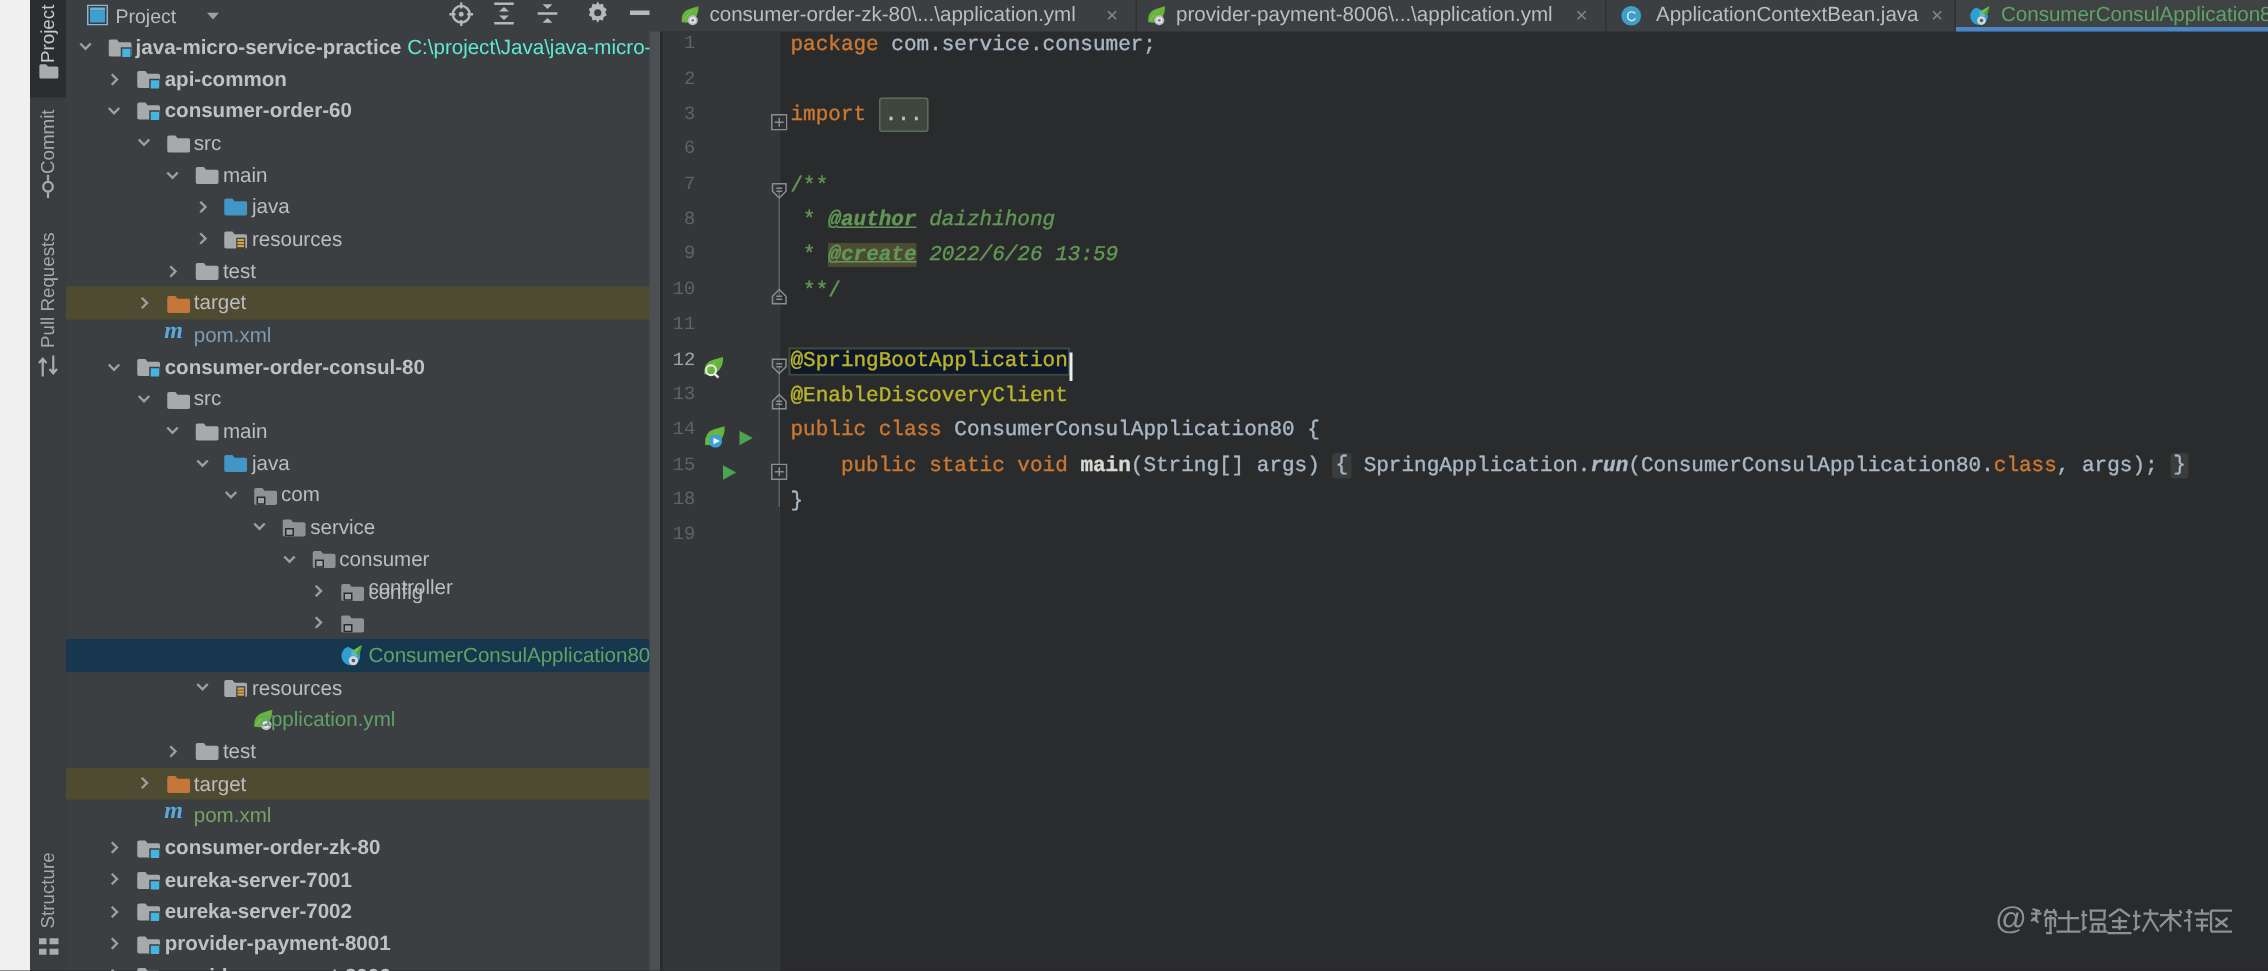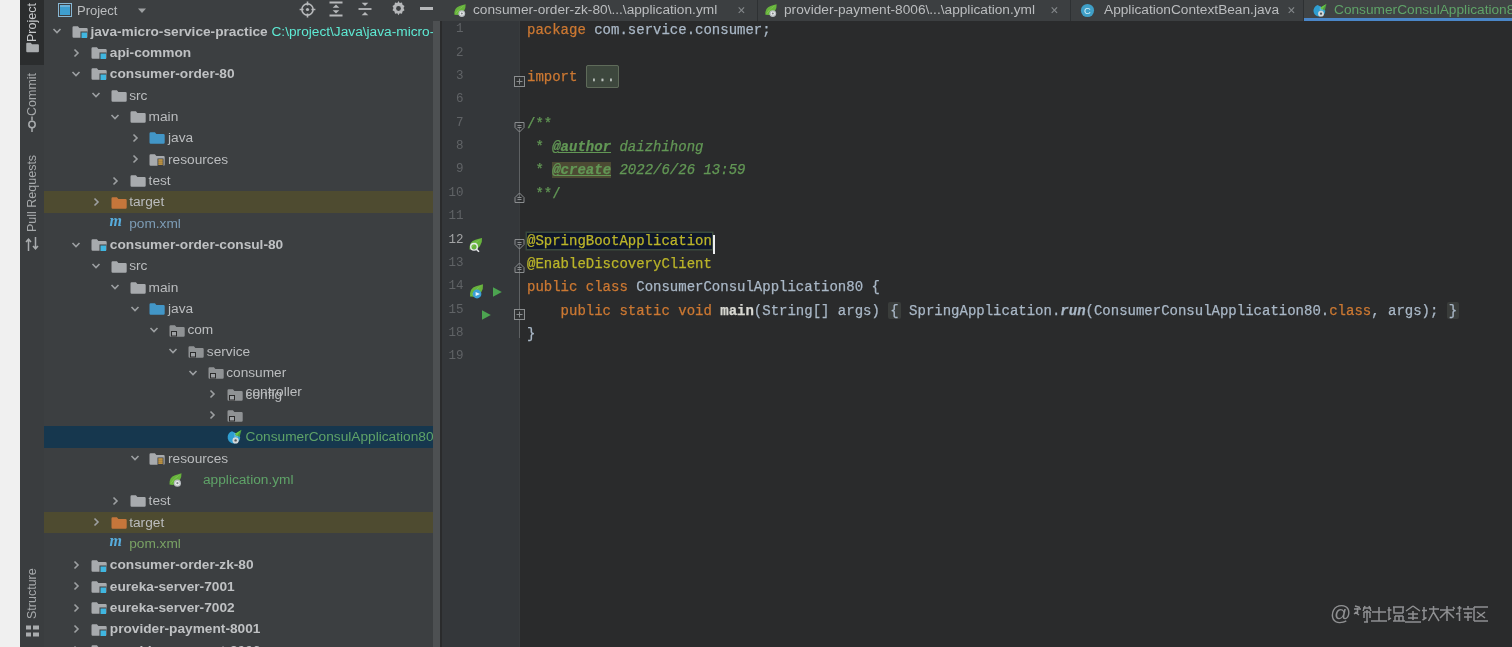--- a/index.html
+++ b/index.html
@@ -267,21 +267,21 @@
   </svg>
 <div class="trow tb" style="left:109.8px;top:41.9px">api-common</div>
 <svg class="abs" style="left:70.4px;top:67.8px" width="12" height="12" viewBox="0 0 12 12">
     <path d="M2.5 4 L6 7.5 L9.5 4" stroke="#9da0a2" stroke-width="1.6" fill="none"></path>
   </svg>
 <svg class="abs" style="left:90.1px;top:65.4px" width="18" height="18" viewBox="0 0 18 18">
     <path d="M1.5 4.5 q0-1.2 1.2-1.2 h4.2 l1.5 1.8 h7.1 q1.2 0 1.2 1.2 v7.2 q0 1.2 -1.2 1.2 h-12.8 q-1.2 0 -1.2-1.2 z" fill="#a7aaad"></path>
     <rect x="9.5" y="8.5" width="7" height="7" fill="#3c3f41"></rect>
     <rect x="10.5" y="9.5" width="5.5" height="5.5" fill="#40b6e0"></rect>
   </svg>
-<div class="trow tb" style="left:109.8px;top:63.2px">consumer-order-80</div>
+<div class="trow tb" style="left:109.8px;top:63.2px">consumer-order-60</div>
 <svg class="abs" style="left:89.8px;top:89.2px" width="12" height="12" viewBox="0 0 12 12">
     <path d="M2.5 4 L6 7.5 L9.5 4" stroke="#9da0a2" stroke-width="1.6" fill="none"></path>
   </svg>
 <svg class="abs" style="left:109.5px;top:86.8px" width="18" height="18" viewBox="0 0 18 18">
     <path d="M1.5 4.5 q0-1.2 1.2-1.2 h4.2 l1.5 1.8 h7.1 q1.2 0 1.2 1.2 v7.2 q0 1.2 -1.2 1.2 h-12.8 q-1.2 0 -1.2-1.2 z" fill="#a7aaad"></path>
   </svg>
 <div class="trow tn" style="left:129.2px;top:84.6px">src</div>
 <svg class="abs" style="left:109.2px;top:110.5px" width="12" height="12" viewBox="0 0 12 12">
     <path d="M2.5 4 L6 7.5 L9.5 4" stroke="#9da0a2" stroke-width="1.6" fill="none"></path>
   </svg>
@@ -421,21 +421,21 @@
     <rect x="10.3" y="12.3" width="4.4" height="1.5" fill="#d9a441"></rect>
   </svg>
 <div class="trow tn" style="left:168.0px;top:447.5px">resources</div>
 <svg class="abs" style="left:167.7px;top:472.1px" width="16" height="16" viewBox="0 0 16 16">
     <path d="M1.5 12.5 Q1 5 7 3.2 Q10.5 2 13.5 1.2 Q13.8 5.5 11.5 9 Q9 12.8 4.5 12.9 Z" fill="#67b33d"></path>
     <path d="M2.5 12.2 Q6 6.5 12.5 2.2 Q8 4.5 4.8 8.2 Q3.2 10 2.5 12.2 Z" fill="#8ed058"></path>
     <circle cx="9.4" cy="11.2" r="3.6" fill="#b9bec1"></circle>
     <circle cx="9.4" cy="11.2" r="2.2" fill="#eceeee"></circle>
     <circle cx="9.4" cy="11.2" r="1.1" fill="#7e8486"></circle>
   </svg>
-<div class="trow tgreen" style="left:203px;top:468.9px">application.yml</div>
+<div class="trow tgreen" style="left:173px;top:468.9px">application.yml</div>
 <svg class="abs" style="left:109.2px;top:494.8px" width="12" height="12" viewBox="0 0 12 12">
     <path d="M4.5 2.5 L8 6 L4.5 9.5" stroke="#9da0a2" stroke-width="1.6" fill="none"></path>
   </svg>
 <svg class="abs" style="left:128.9px;top:492.4px" width="18" height="18" viewBox="0 0 18 18">
     <path d="M1.5 4.5 q0-1.2 1.2-1.2 h4.2 l1.5 1.8 h7.1 q1.2 0 1.2 1.2 v7.2 q0 1.2 -1.2 1.2 h-12.8 q-1.2 0 -1.2-1.2 z" fill="#a7aaad"></path>
   </svg>
 <div class="trow tn" style="left:148.6px;top:490.2px">test</div>
 <div class="abs" style="left:44px;top:511.6px;width:396px;height:21.4px;background:#4e4b30"></div>
 <svg class="abs" style="left:89.8px;top:516.1px" width="12" height="12" viewBox="0 0 12 12">
     <path d="M4.5 2.5 L8 6 L4.5 9.5" stroke="#9da0a2" stroke-width="1.6" fill="none"></path>

